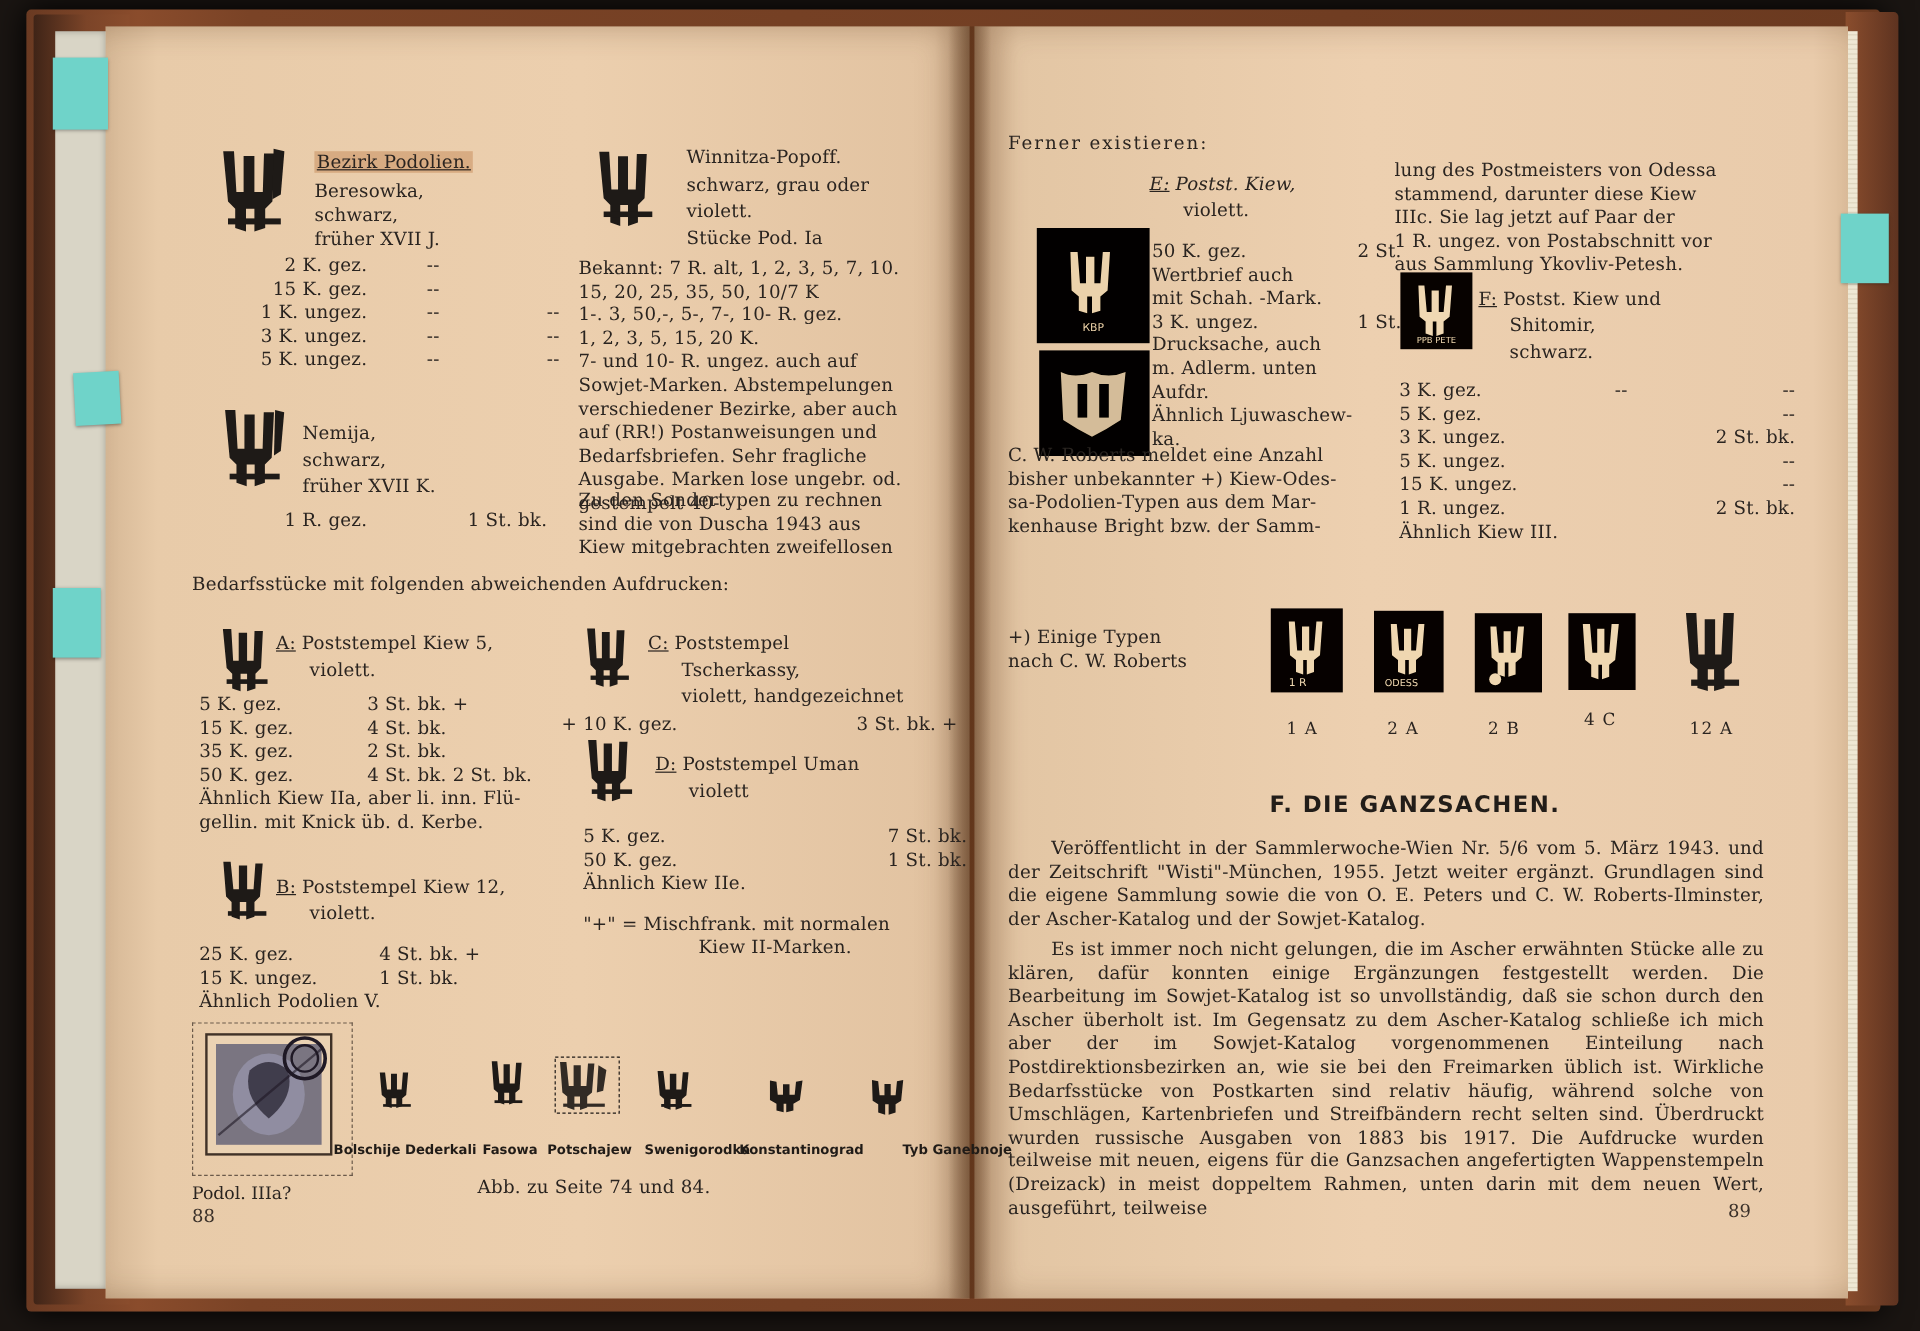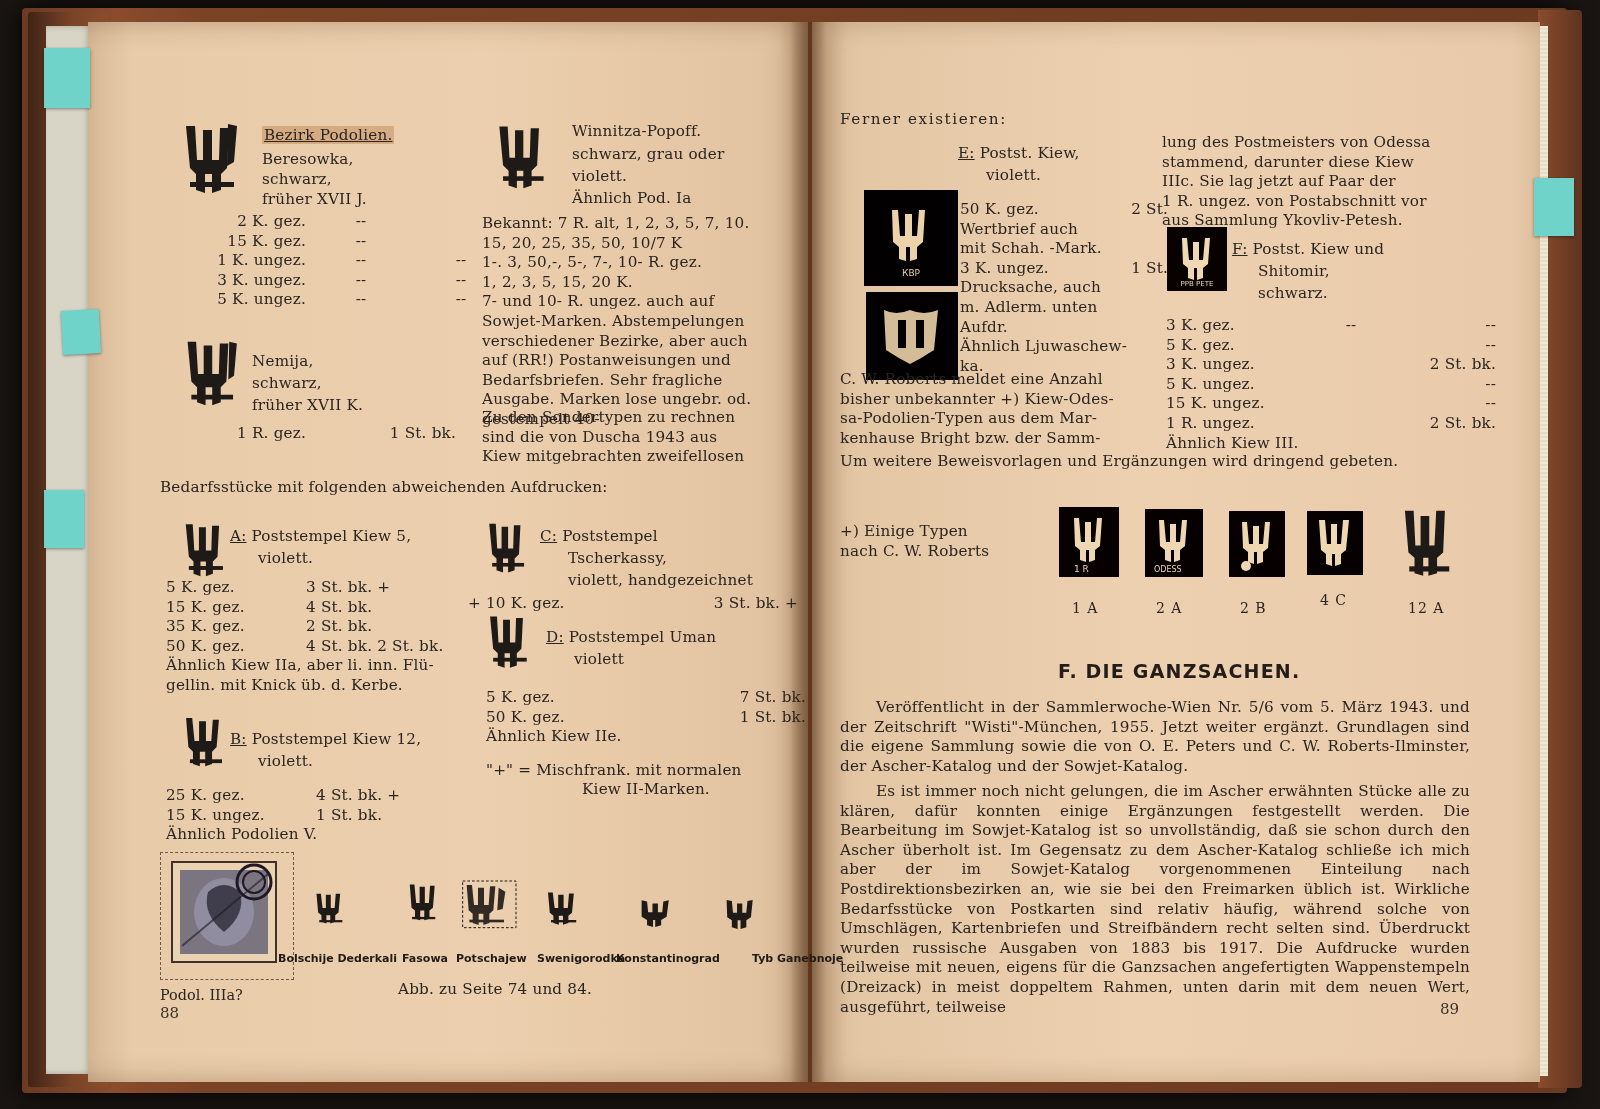--- a/index.html
+++ b/index.html
@@ -140,21 +140,21 @@
 
   <svg class="tri" style="left:492px;top:118px;" width="70" height="76" viewBox="0 0 76 80">
     <g fill="#1e1a17">
       <path d="M8 8 l9 0 l2 34 l6 0 l0-30 l9 0 l0 30 l7 0 l1-32 l9 0 l-2 40 l-6 6 l0 16 l-9 3 l0-19 l-7 0 l0 19 l-9-3 l0-16 l-6-6z"></path>
       <rect x="12" y="62" width="44" height="5"></rect>
     </g>
   </svg>
   <div class="txt pg" style="left:572px;top:122px;">Winnitza-Popoff.</div>
   <div class="txt pg" style="left:572px;top:145px;">schwarz, grau oder</div>
   <div class="txt pg" style="left:572px;top:167px;">violett.</div>
-  <div class="txt pg" style="left:572px;top:189px;">Ähnlich Pod. Ia</div>
+  <div class="txt pg" style="left:572px;top:189px;">Stücke Pod. Ia</div>
 
   <div class="txt pg" style="left:482px;top:214px;width:320px;">
     <div>Bekannt: 7 R. alt, 1, 2, 3, 5, 7, 10.</div>
     <div>15, 20, 25, 35, 50, 10/7 K</div>
     <div>1-. 3, 50,-, 5-, 7-, 10- R. gez.</div>
     <div>1, 2, 3, 5, 15, 20 K.</div>
     <div>7- und 10- R. ungez. auch auf</div>
     <div>Sowjet-Marken. Abstempelungen</div>
     <div>verschiedener Bezirke, aber auch</div>
     <div>auf (RR!) Postanweisungen und</div>
@@ -324,21 +324,21 @@
         <path d="M8 10 l9 2 l2 20 l7 0 l0-16 l9 0 l0 16 l7 0 l2-20 l9-2 l-3 30 l-8 5 l0 12 l-10 3 l0-15 l-5 0 l0 15 l-10-3 l0-12 l-8-5z"></path>
       </g>
     </svg>
   <div class="caption" style="position:absolute;left:752px;top:952px;">Tyb Ganebnoje</div>
 
   <div class="txt pg" style="left:398px;top:980px;">Abb. zu Seite 74 und 84.</div>
   <div class="pagenum" style="position:absolute;left:160px;top:1004px;">88</div>
 
   <div class="txt pg" style="left:840px;top:110px;letter-spacing:1.6px;">Ferner existieren:</div>
 
-  <div class="txt pg" style="left:958px;top:144px;">
+  <div class="txt pg" style="left:958px;top:144px;font-style:italic;">
     <span class="u">E:</span> <span>Postst. Kiew,</span>
   </div>
   <div class="txt pg" style="left:986px;top:166px;">violett.</div>
 
   <svg class="inkstamp" style="left:862px;top:188px;" width="98" height="100" viewBox="0 0 98 100">
     <rect x="2" y="2" width="94" height="96" fill="#17140f"></rect>
     <g fill="#d9c4a4">
       <path d="M30 22 l6 0 l2 26 l5 0 l0-22 l7 0 l0 22 l5 0 l2-26 l6 0 l-2 32 l-6 5 l0 12 l-7 2 l0-14 l-4 0 l0 14 l-7-2 l0-12 l-6-5z"></path>
       <text x="49" y="88" font-size="9" text-anchor="middle" font-family="DejaVu Sans">КВР</text>
     </g>
@@ -425,21 +425,20 @@
         <span style="width:100px;text-align:right">--</span>
       </div>
     <div class="row">
         <span style="width:140px">1 R. ungez.</span>
         <span style="width:90px;text-align:center"></span>
         <span style="width:100px;text-align:right">2 St. bk.</span>
       </div>
     <div>Ähnlich Kiew III.</div>
   </div>
 
-  <div class="txt pg" style="left:840px;top:452px;width:640px;">Um weitere Beweisvorlagen und Ergänzungen wird dringend gebeten.</div>
 
   <div class="txt pg" style="left:840px;top:522px;width:230px;">
     <div>+) Einige Typen</div>
     <div>nach C. W. Roberts</div>
   </div>
 
   <svg class="inkstamp" style="left:1058px;top:506px;" width="62" height="72" viewBox="0 0 62 72">
     <rect x="1" y="1" width="60" height="70" fill="#1a1611"></rect>
     <g fill="#dcc8a9">
         <path d="M16 12 l5 0 l2 24 l4 0 l0-20 l6 0 l0 20 l4 0 l2-24 l5 0 l-2 28 l-5 4 l0 10 l-6 2 l0-12 l-3 0 l0 12 l-6-2 l0-10 l-5-4z"></path>

